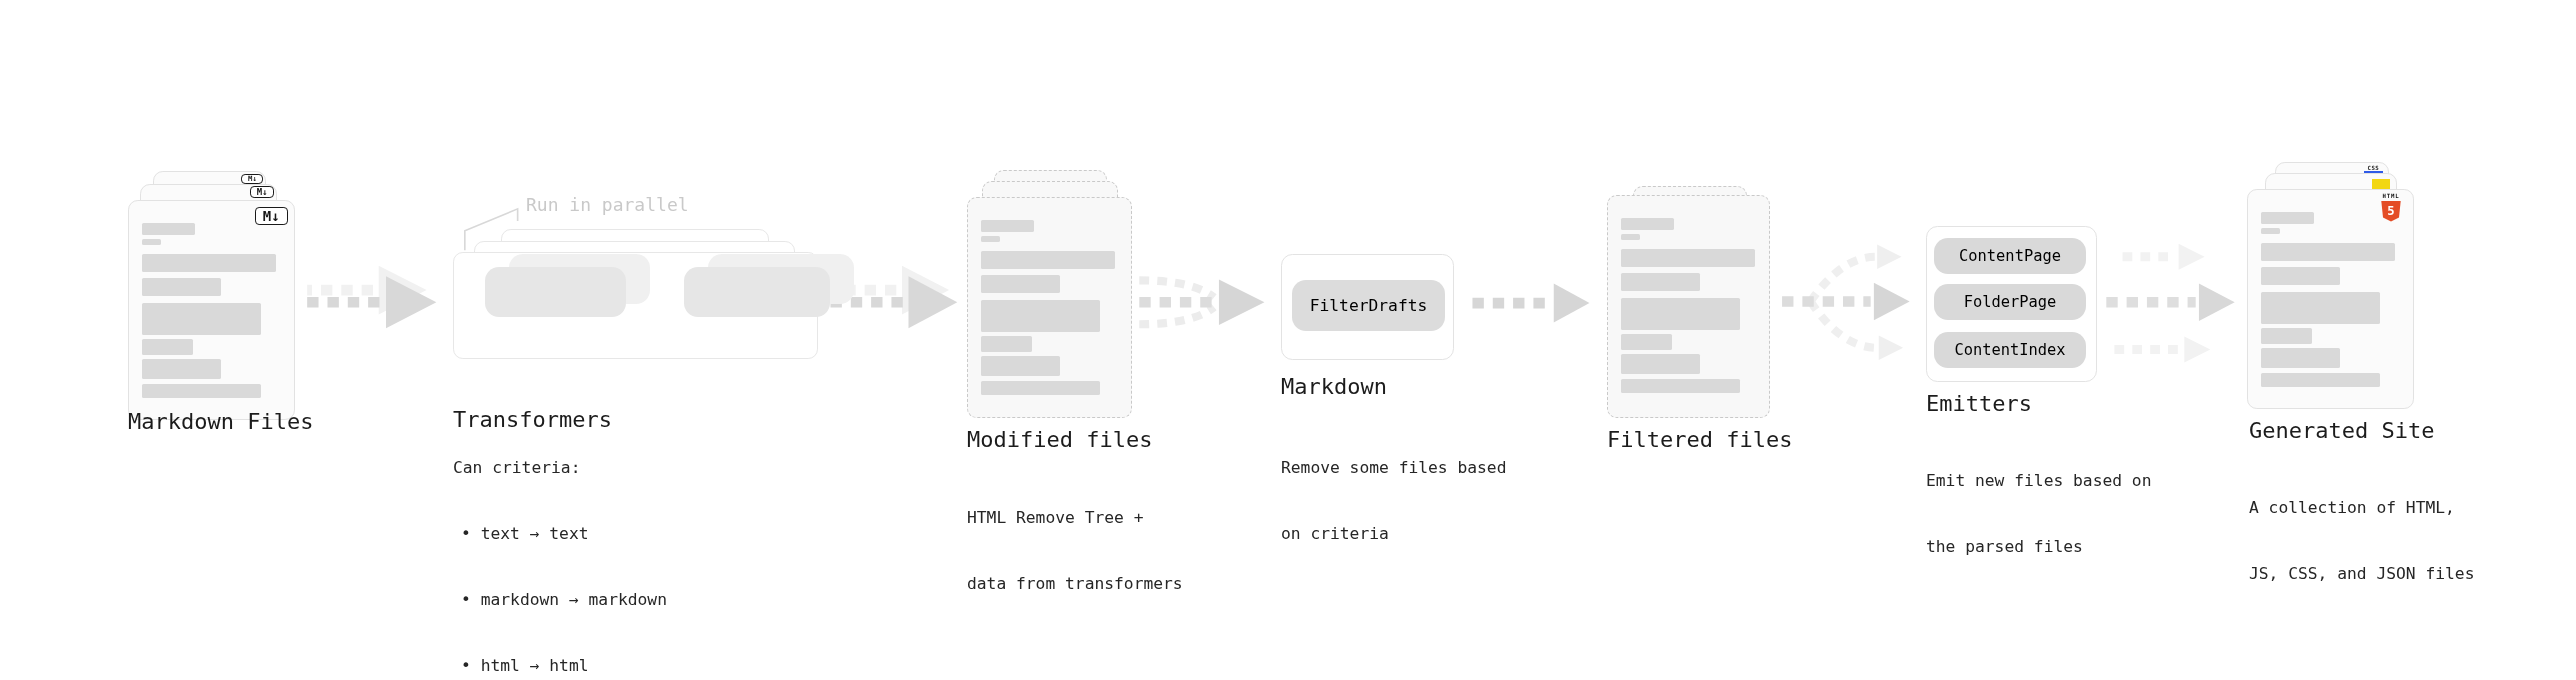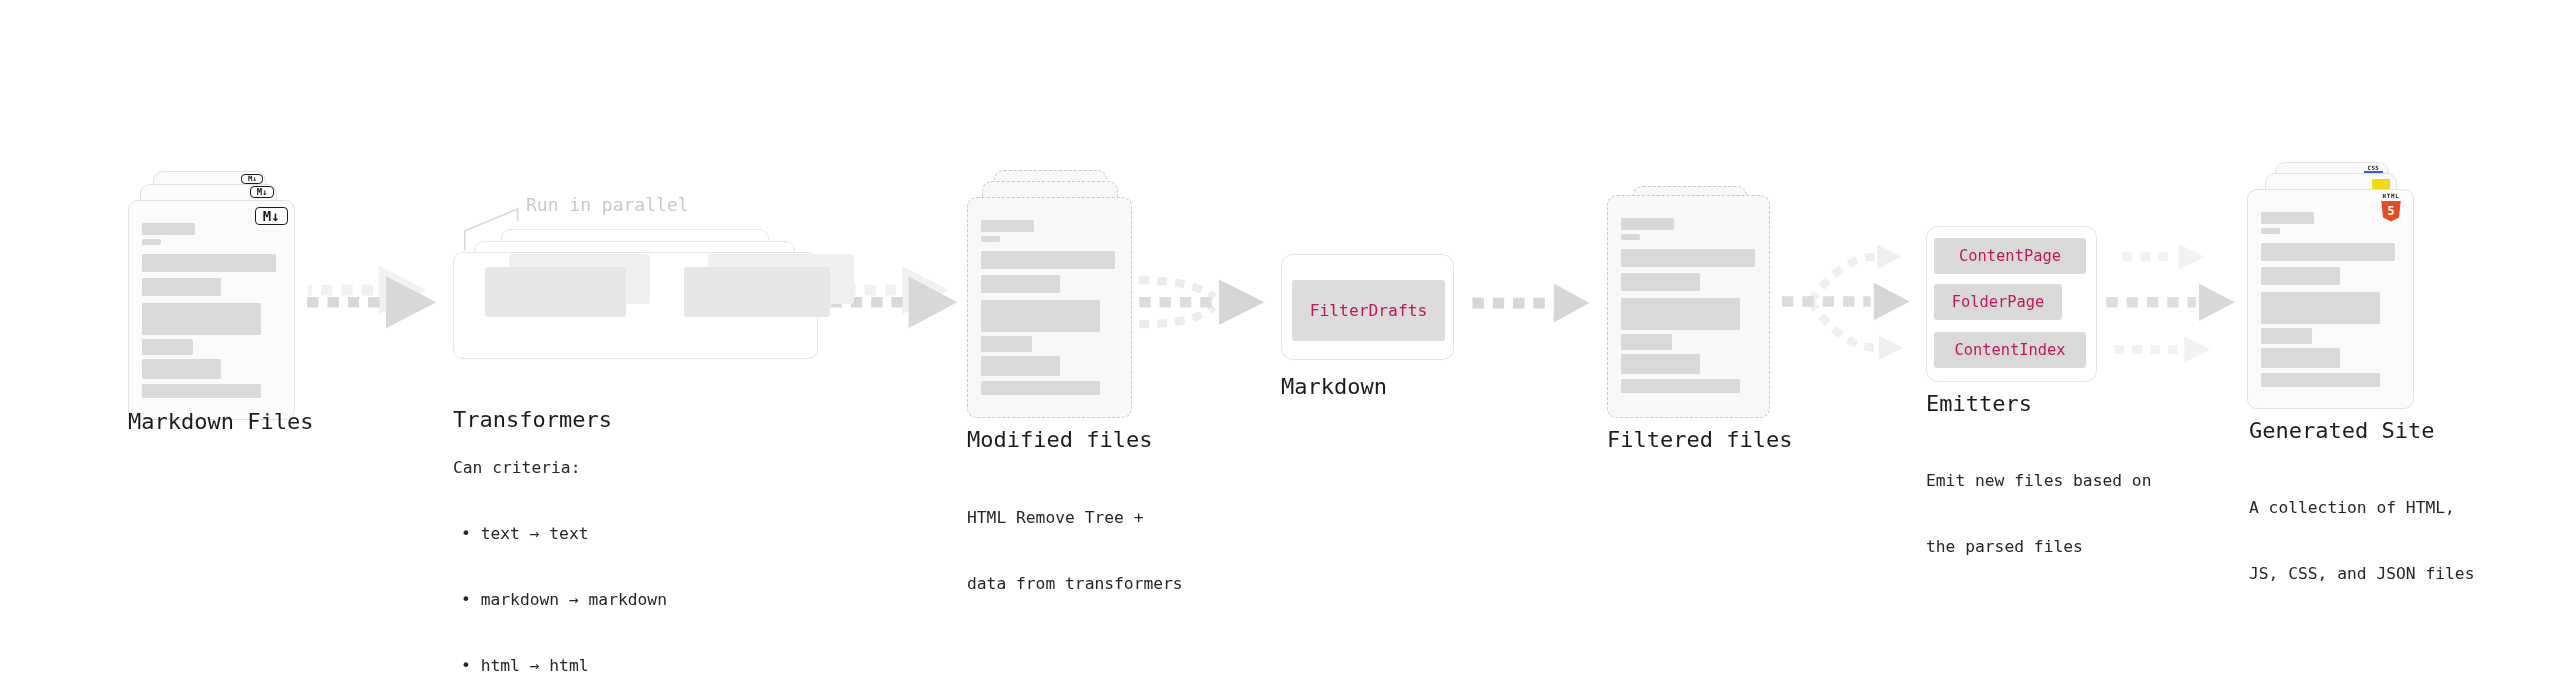--- a/index.html
+++ b/index.html
@@ -50,39 +50,39 @@
              clip-path:polygon(0 0,100% 0,91% 80%,50% 100%,9% 80%);
              display:flex;align-items:center;justify-content:center;color:#fff;font-size:12.2px;font-weight:bold;}
 
   
   .tr-rect{position:absolute;background:#ffffff;border:1.6px solid #e7e7e7;border-radius:9.8px;box-sizing:border-box;}
   .tr-c{left:501px;top:229px;width:268px;height:106px;}
   .tr-b{left:474px;top:241px;width:321px;height:106px;}
   .tr-a{left:453px;top:252px;width:365px;height:107px;}
 
   
-  .pill{position:absolute;border-radius:3px;display:flex;align-items:center;justify-content:center;
-        font-size:16.3px;color:#be185d;background:#d9d9d9;text-align:center;}
+  .pill{position:absolute;border-radius:14px;display:flex;align-items:center;justify-content:center;
+        font-size:16.3px;color:#000000;background:#d9d9d9;text-align:center;}
   .ghost1{background:#e6e6e6;}
   .ghost2{background:#f0f0f0;}
   .fm-g2{left:509px;top:254px;width:141px;height:50px;}
   .fm-g1{left:485px;top:267px;width:141px;height:50px;}
   .fm{left:462px;top:279px;width:141px;height:50px;}
   .de-g2{left:708px;top:254px;width:146px;height:50px;}
   .de-g1{left:684px;top:267px;width:146px;height:50px;}
   .de{left:661px;top:279px;width:146px;height:50px;}
 
   .filters-box{position:absolute;left:1281px;top:254px;width:173px;height:106px;background:#fff;
                border:1.6px solid #e3e3e3;border-radius:11.4px;box-sizing:border-box;}
-  .fd-pill{left:1292px;top:280px;width:153px;height:61px;background:#dcdcdc;}
+  .fd-pill{left:1292px;top:280px;width:153px;height:51px;background:#dcdcdc;}
 
   .emitters-box{position:absolute;left:1926px;top:226px;width:171px;height:156px;background:#fff;
                 border:1.6px solid #e3e3e3;border-radius:11.4px;box-sizing:border-box;}
   .em1{left:1934px;top:238px;width:152px;height:36px;font-size:15.4px;}
-  .em2{left:1934px;top:284px;width:128px;height:36px;font-size:15.4px;}
+  .em2{left:1934px;top:284px;width:152px;height:36px;font-size:15.4px;}
   .em3{left:1934px;top:332px;width:152px;height:36px;font-size:15.4px;}
 
   
   .h{position:absolute;font-size:22px;font-weight:500;color:#1c1c1c;line-height:1;white-space:pre;}
   .h-markdown{left:128px;top:411px;}
   .h-transformers{left:453px;top:372px;margin-top:37px;}
   .h-modified{left:967px;top:429px;}
   .h-filters{left:1281px;top:376px;}
   .h-filtered{left:1607px;top:429px;}
   .h-emitters{left:1926px;top:393px;}
@@ -210,20 +210,24 @@
   </div>
   <div class="h h-modified">Modified files</div>
   <div class="sub sub-modified">
     <div>HTML Remove Tree +</div>
     <div>data from transformers</div>
   </div>
 
   <div class="filters-box"></div>
   <div class="pill fd-pill">FilterDrafts</div>
   <div class="h h-filters">Markdown</div>
+  <div class="sub sub-filters">
+    <div>Remove some files based</div>
+    <div>on criteria</div>
+  </div>
 
   <div class="doc-dashed ff-tab"></div>
   <div class="doc-dashed ff-front">
     <i class="bar b1"></i>
     <i class="bar b2"></i>
     <i class="bar b3"></i>
     <i class="bar b4"></i>
     <i class="bar b5"></i>
     <i class="bar b6"></i>
     <i class="bar b7"></i>

